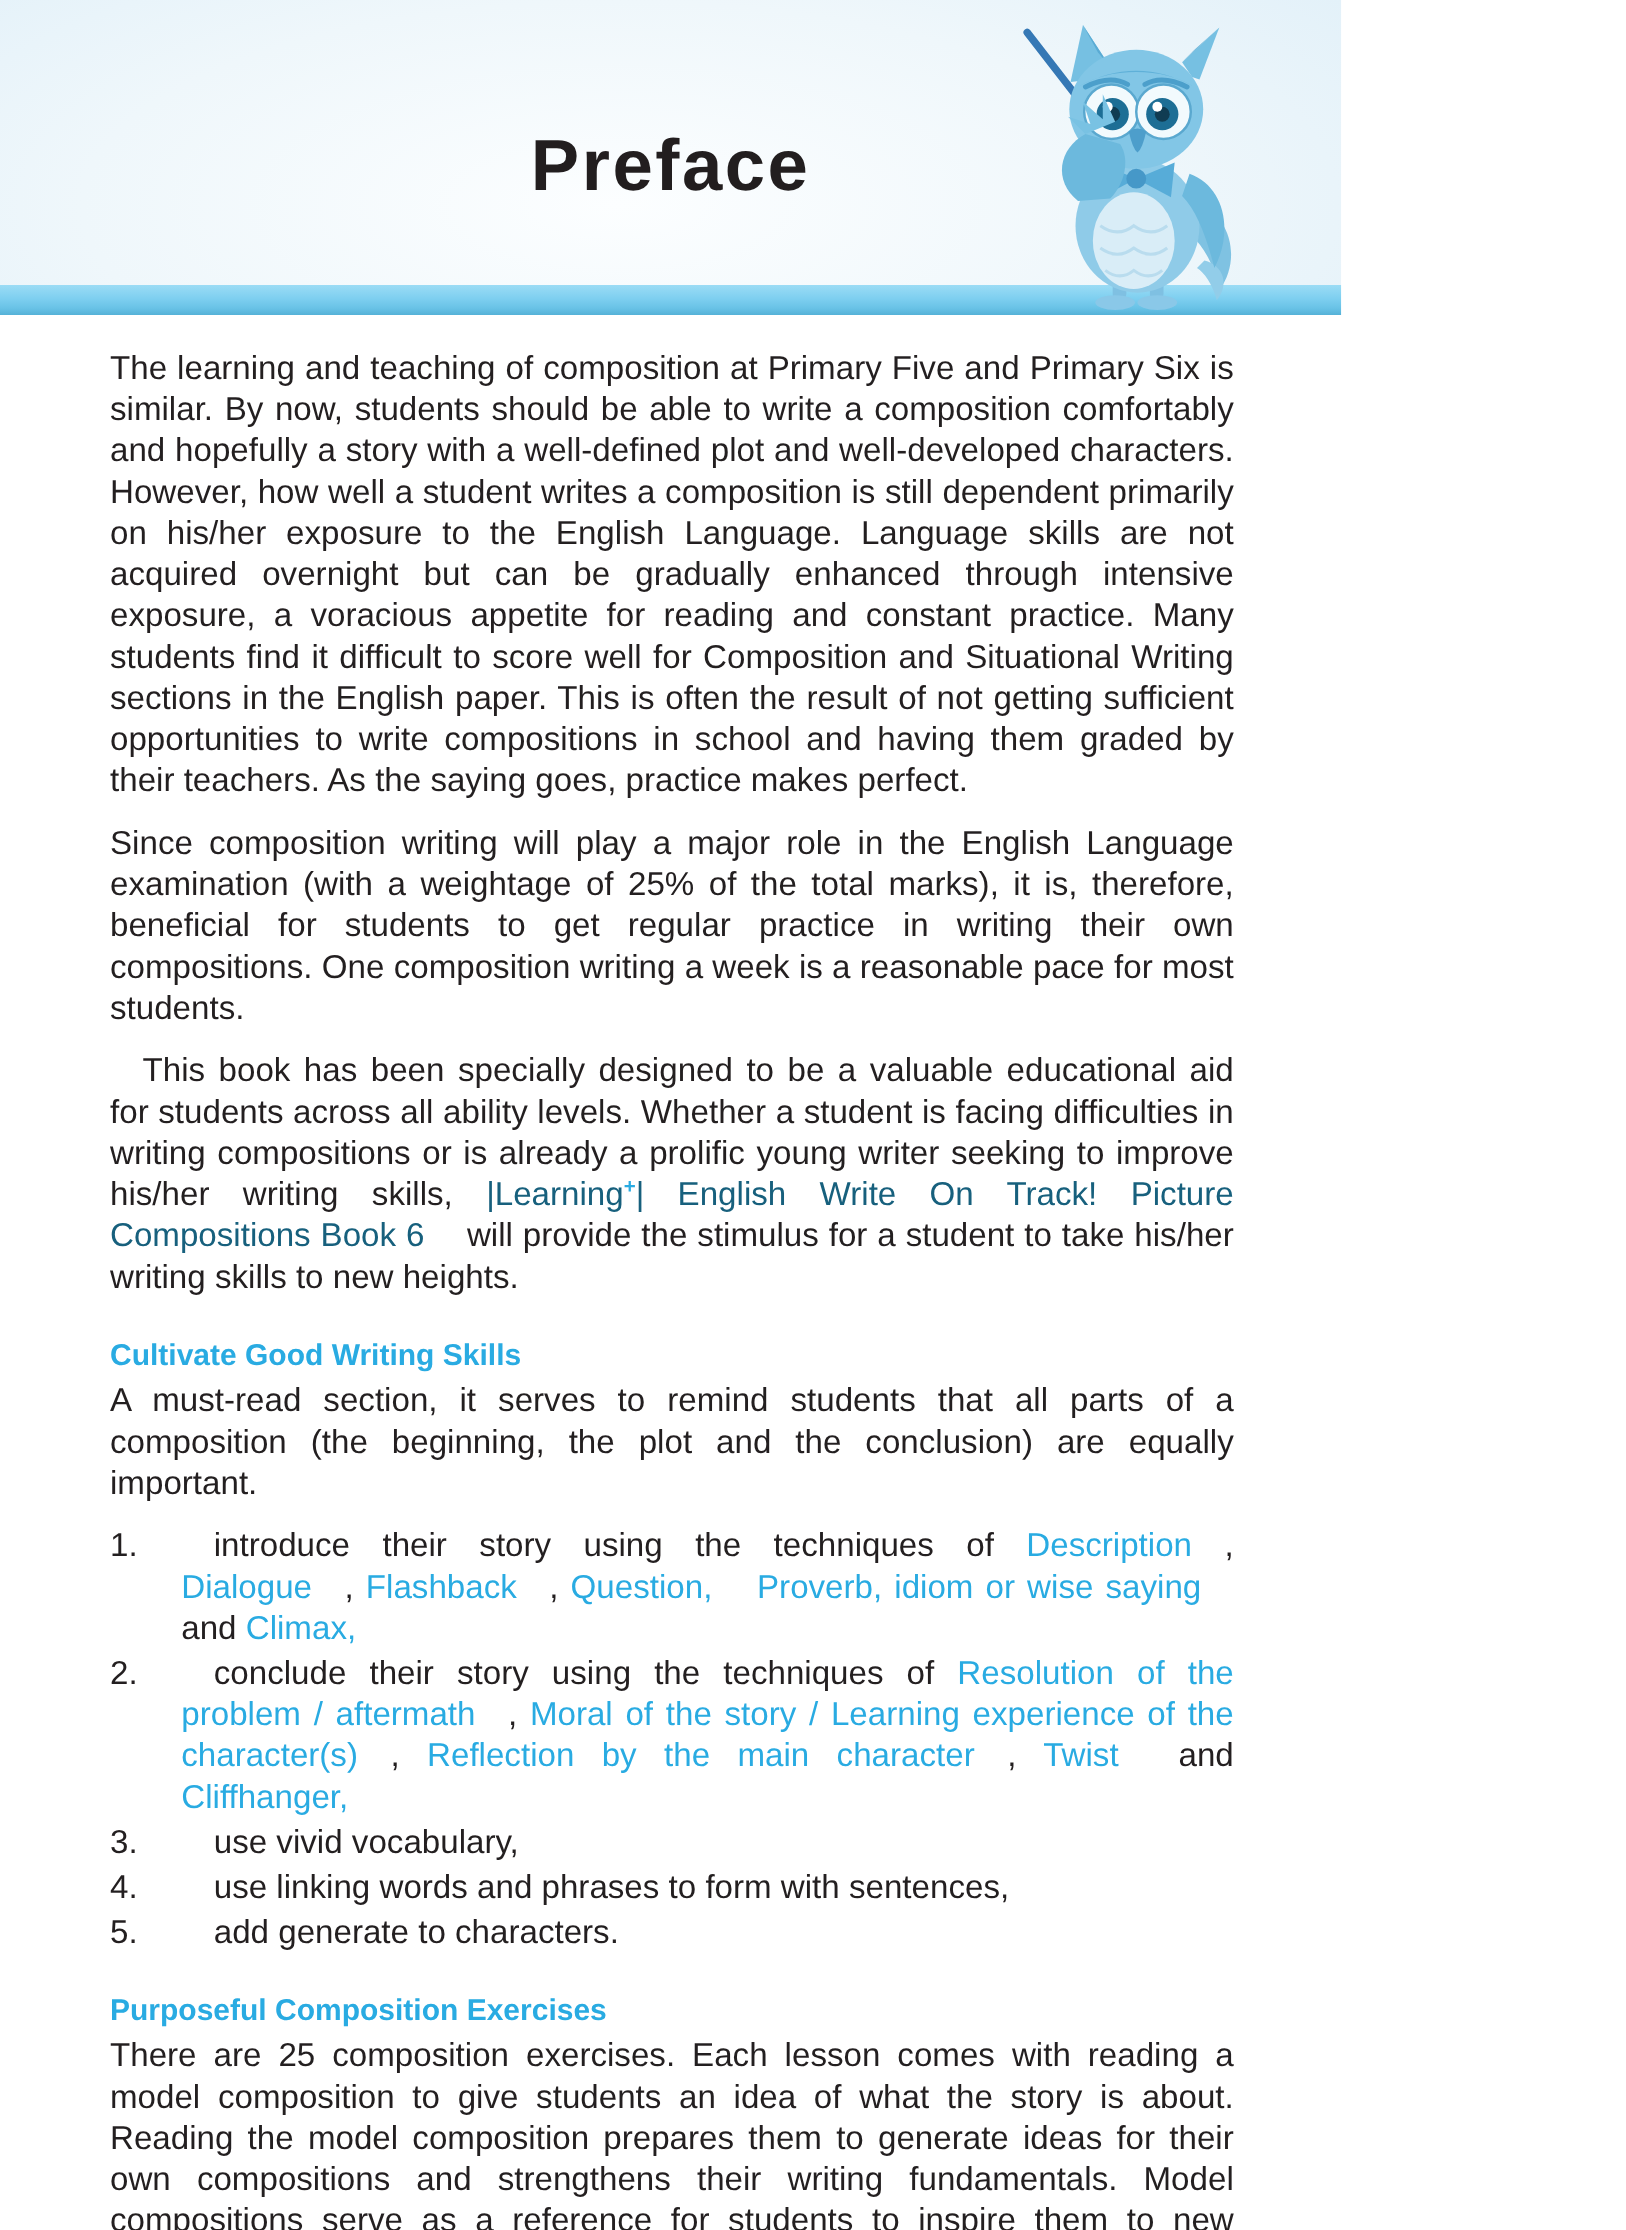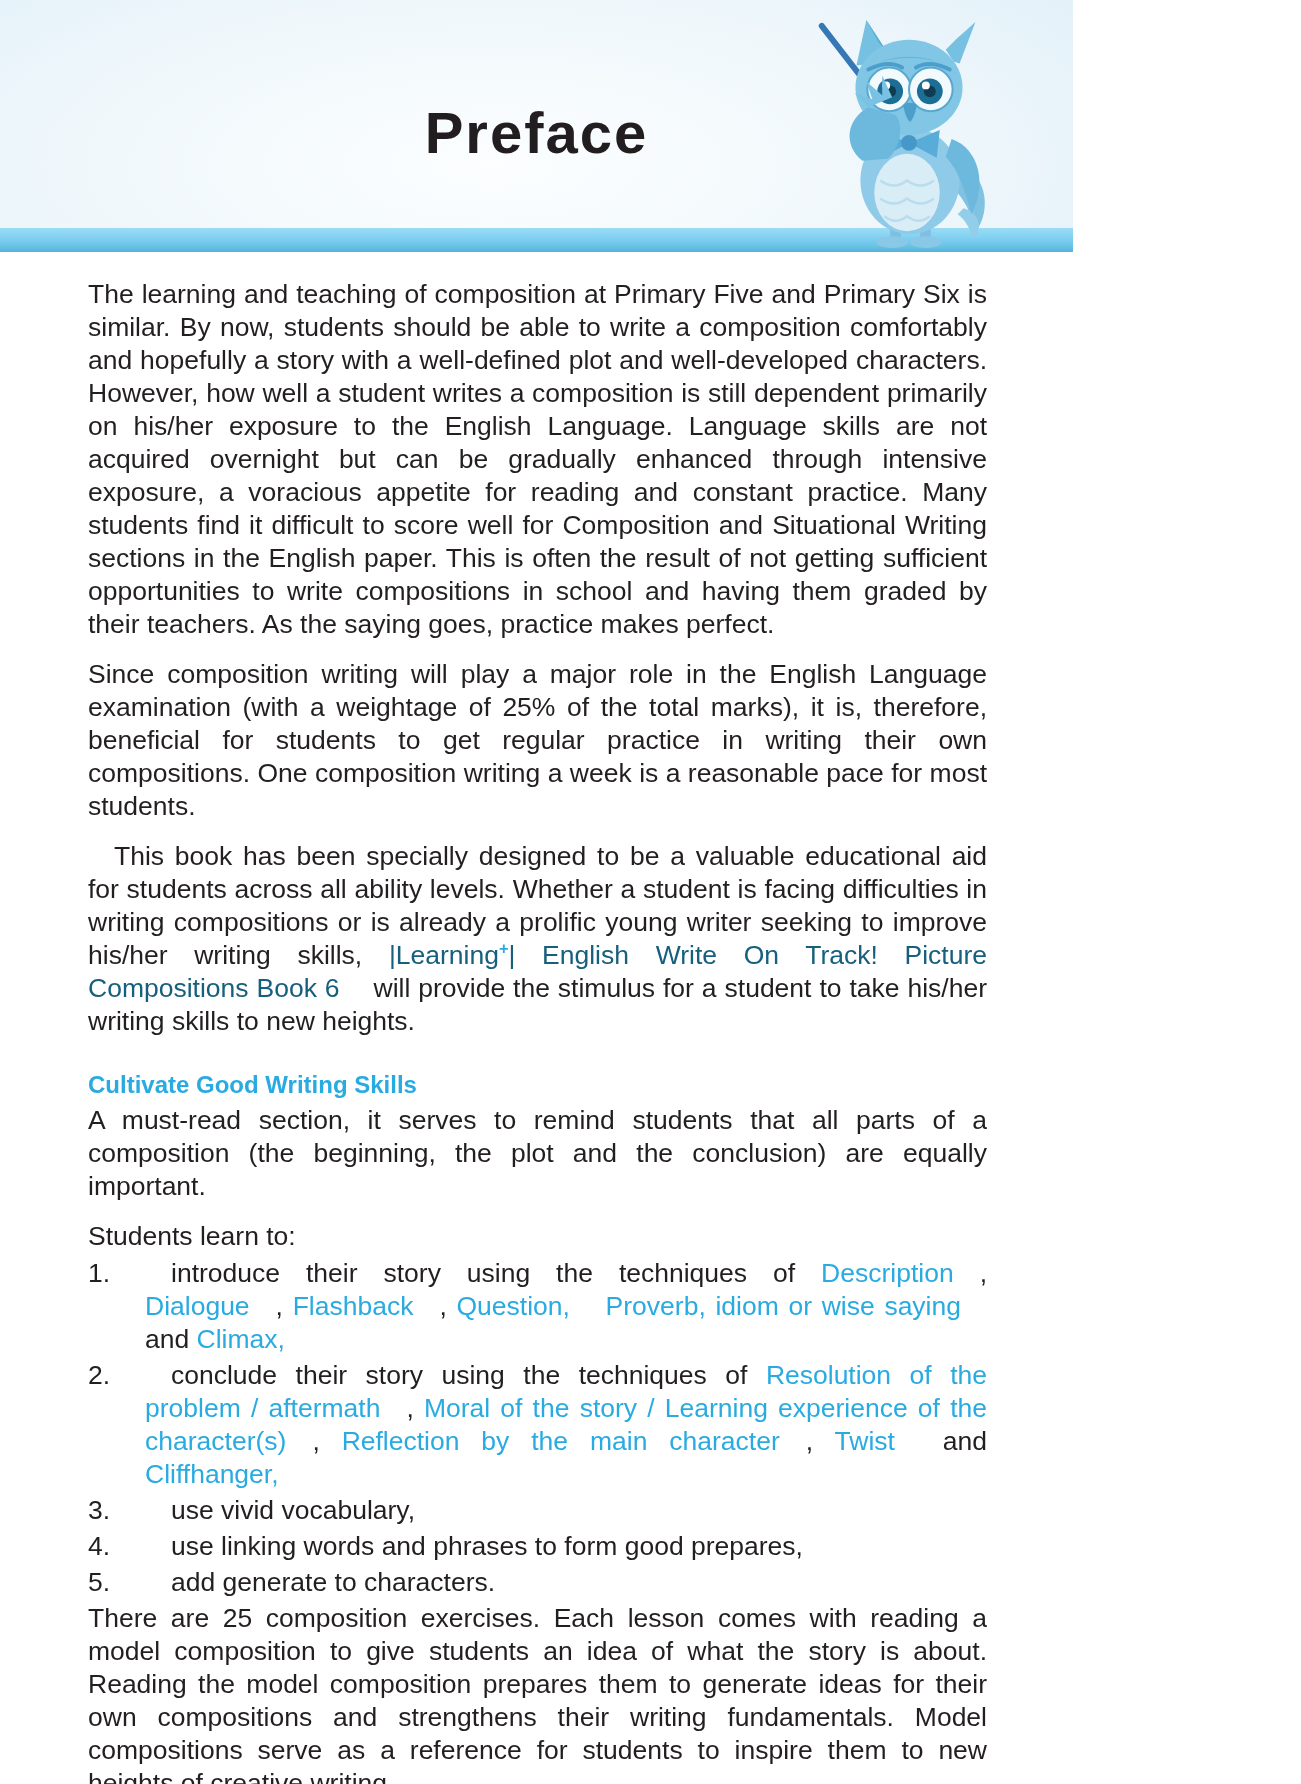--- a/index.html
+++ b/index.html
@@ -144,41 +144,41 @@
 
     <p>The learning and teaching of composition at Primary Five and Primary Six is similar. By now, students should be able to write a composition comfortably and hopefully a story with a well-defined plot and well-developed characters. However, how well a student writes a composition is still dependent primarily on his/her exposure to the English Language. Language skills are not acquired overnight but can be gradually enhanced through intensive exposure, a voracious appetite for reading and constant practice. Many students find it difficult to score well for Composition and Situational Writing sections in the English paper. This is often the result of not getting sufficient opportunities to write compositions in school and having them graded by their teachers. As the saying goes, practice makes perfect.</p>
 
     <p>Since composition writing will play a major role in the English Language examination (with a weightage of 25% of the total marks), it is, therefore, beneficial for students to get regular practice in writing their own compositions. One composition writing a week is a reasonable pace for most students.</p>
 
     <p><span class="seg-body">This book has been specially designed to be a valuable educational aid for students across all ability levels. Whether a student is facing difficulties in writing compositions or is already a prolific young writer seeking to improve his/her writing skills, </span><span class="seg-brand">|Learning</span><span class="seg-sup">+</span><span class="seg-brand">| English Write On Track! Picture Compositions Book 6</span><span class="seg-body"> will provide the stimulus for a student to take his/her writing skills to new heights.</span></p>
 
     <div class="section-heading">Cultivate Good Writing Skills</div>
     <p>A must-read section, it serves to remind students that all parts of a composition (the beginning, the plot and the conclusion) are equally important.</p>
 
-    <p class="intro-line">Students learn to:</p>
 
     <div class="list">
       <div class="list-row">
         <span class="list-num">1.</span>
         <span class="list-text"><span class="seg-body">introduce their story using the techniques of </span><span class="seg-blue">Description</span><span class="seg-body">, </span><span class="seg-blue">Dialogue</span><span class="seg-body">, </span><span class="seg-blue">Flashback</span><span class="seg-body">, </span><span class="seg-blue">Question,</span><span class="seg-body"> </span><span class="seg-blue">Proverb, idiom or wise saying</span><span class="seg-body"> and </span><span class="seg-blue">Climax,</span></span>
       </div>
       <div class="list-row">
         <span class="list-num">2.</span>
         <span class="list-text"><span class="seg-body">conclude their story using the techniques of </span><span class="seg-blue">Resolution of the problem / aftermath</span><span class="seg-body">, </span><span class="seg-blue">Moral of the story / Learning experience of the character(s)</span><span class="seg-body">, </span><span class="seg-blue">Reflection by the main character</span><span class="seg-body">, </span><span class="seg-blue">Twist</span><span class="seg-body"> and </span><span class="seg-blue">Cliffhanger,</span></span>
       </div>
       <div class="list-row">
         <span class="list-num">3.</span>
         <span class="list-text"><span class="seg-body">use vivid vocabulary,</span></span>
       </div>
       <div class="list-row">
         <span class="list-num">4.</span>
-        <span class="list-text"><span class="seg-body">use linking words and phrases to form good prepares,</span></span>
+        <span class="list-text"><span class="seg-body">use linking words and phrases to form with sentences,</span></span>
       </div>
       <div class="list-row">
         <span class="list-num">5.</span>
         <span class="list-text"><span class="seg-body">add generate to characters.</span></span>
       </div>
     </div>
 
+    <div class="section-heading">Purposeful Composition Exercises</div>
     <p>There are 25 composition exercises. Each lesson comes with reading a model composition to give students an idea of what the story is about. Reading the model composition prepares them to generate ideas for their own compositions and strengthens their writing fundamentals. Model compositions serve as a reference for students to inspire them to new heights of creative writing.</p>
 
   </div>
 </div>
 
 </body></html>

